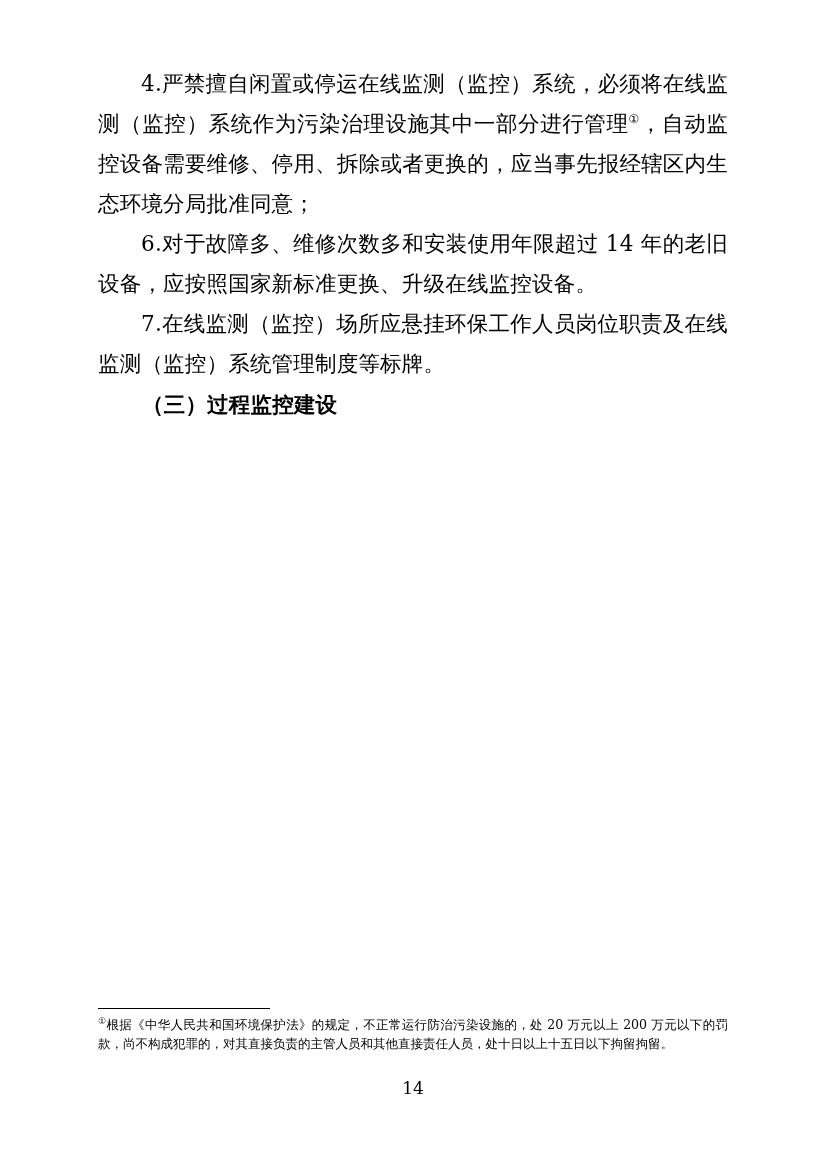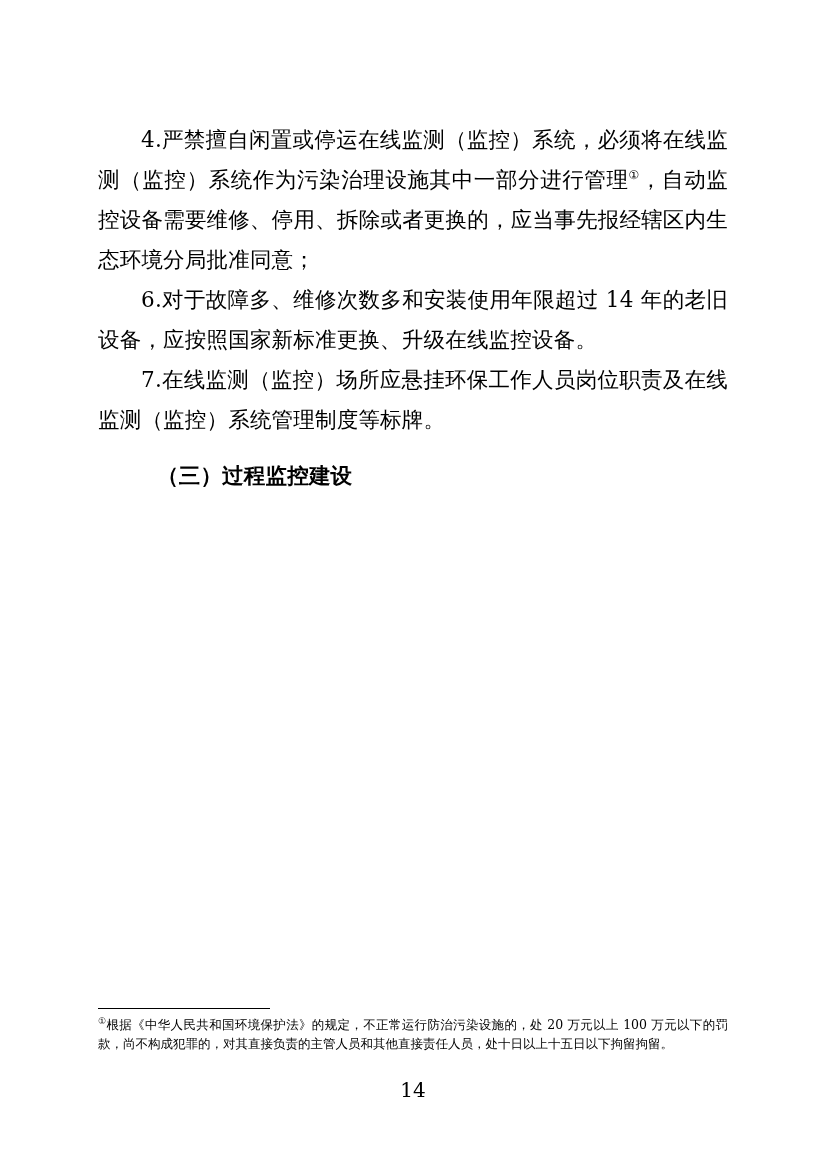--- a/index.html
+++ b/index.html
@@ -15,35 +15,35 @@
     color: #000000;
     overflow: hidden;
   }
   .page {
     position: absolute;
     left: 0;
     top: 0;
     width: 826px;
     height: 1169px;
     box-sizing: border-box;
-    padding: 120px 98px 0 98px;
+    padding: 64px 98px 0 98px;
   }
   .body-text {
     font-size: 21.5px;
     line-height: 40px;
     text-align: justify;
     text-justify: inter-ideograph;
     letter-spacing: 0.2px;
   }
   .para {
     margin: 0;
     text-indent: 2em;
   }
   .heading {
-    margin: 16px;
+    margin: 1px;
     text-indent: 2em;
     font-weight: bold;
     font-size: 21.5px;
     line-height: 40px;
   }
   .sup-note {
     font-size: 12px;
     vertical-align: super;
     line-height: 0;
   }
@@ -70,21 +70,21 @@
     font-size: 9px;
     vertical-align: super;
     line-height: 0;
   }
   .page-number {
     position: absolute;
     left: 0;
     top: 1078px;
     width: 826px;
     text-align: center;
-    font-size: 20px;
+    font-size: 17px;
     font-family: "DejaVu Serif", "Liberation Serif", serif;
   }
 </style>
 </head>
 <body>
 
 <div class="page">
 
   <div class="body-text">
 
@@ -97,16 +97,16 @@
 
     <p class="heading">（三）过程监控建设</p>
 
 
   </div>
 
 </div>
 
 <div class="footnote-area">
   <div class="footnote-rule"></div>
-  <p class="footnote-text"><span class="footnote-marker">①</span><span>根据《中华人民共和国环境保护法》的规定，不正常运行防治污染设施的，处 20 万元以上 100 万元以下的罚款，尚不构成犯罪的，对其直接负责的主管人员和其他直接责任人员，处十日以上十五日以下拘留拘留。</span></p>
+  <p class="footnote-text"><span class="footnote-marker">①</span><span>根据《中华人民共和国环境保护法》的规定，不正常运行防治污染设施的，处 20 万元以上 200 万元以下的罚款，尚不构成犯罪的，对其直接负责的主管人员和其他直接责任人员，处十日以上十五日以下拘留拘留。</span></p>
 </div>
 
 <div class="page-number">14</div>
 
 </body></html>

